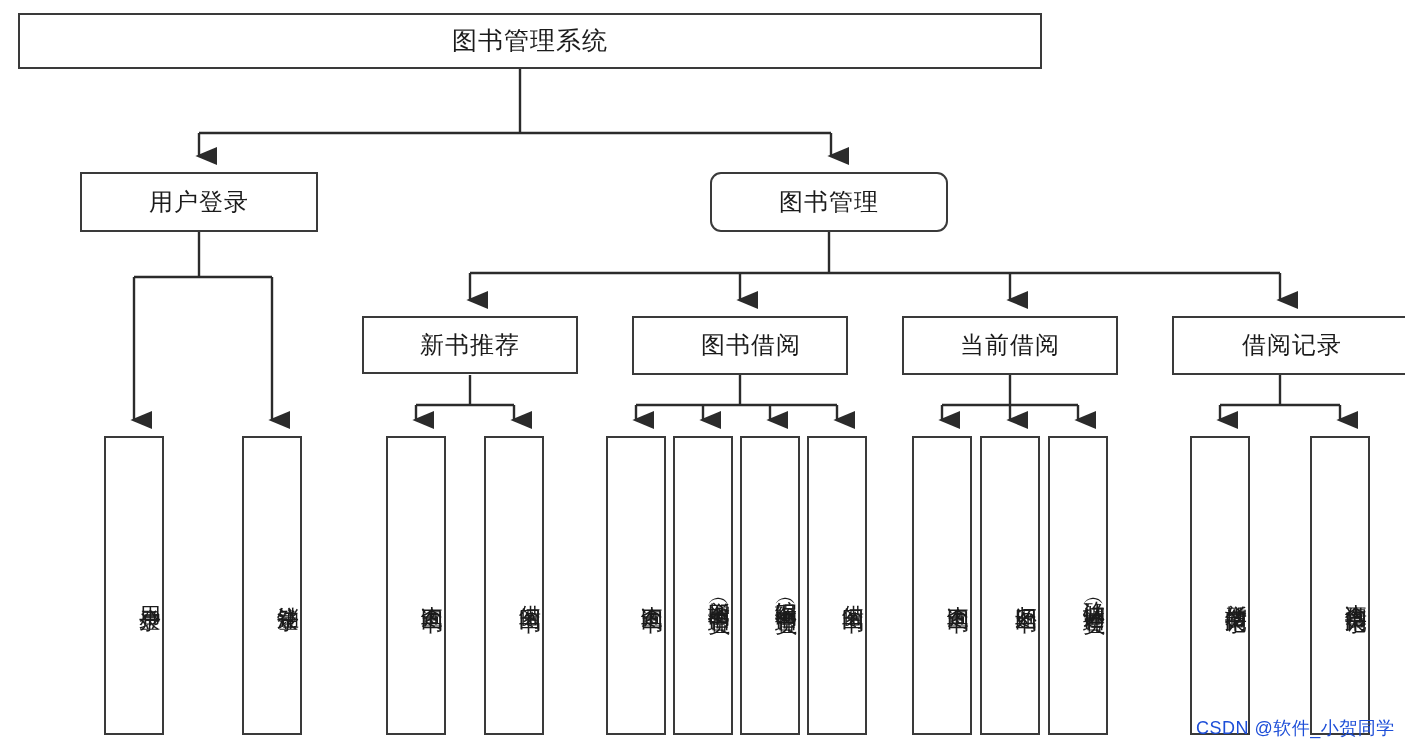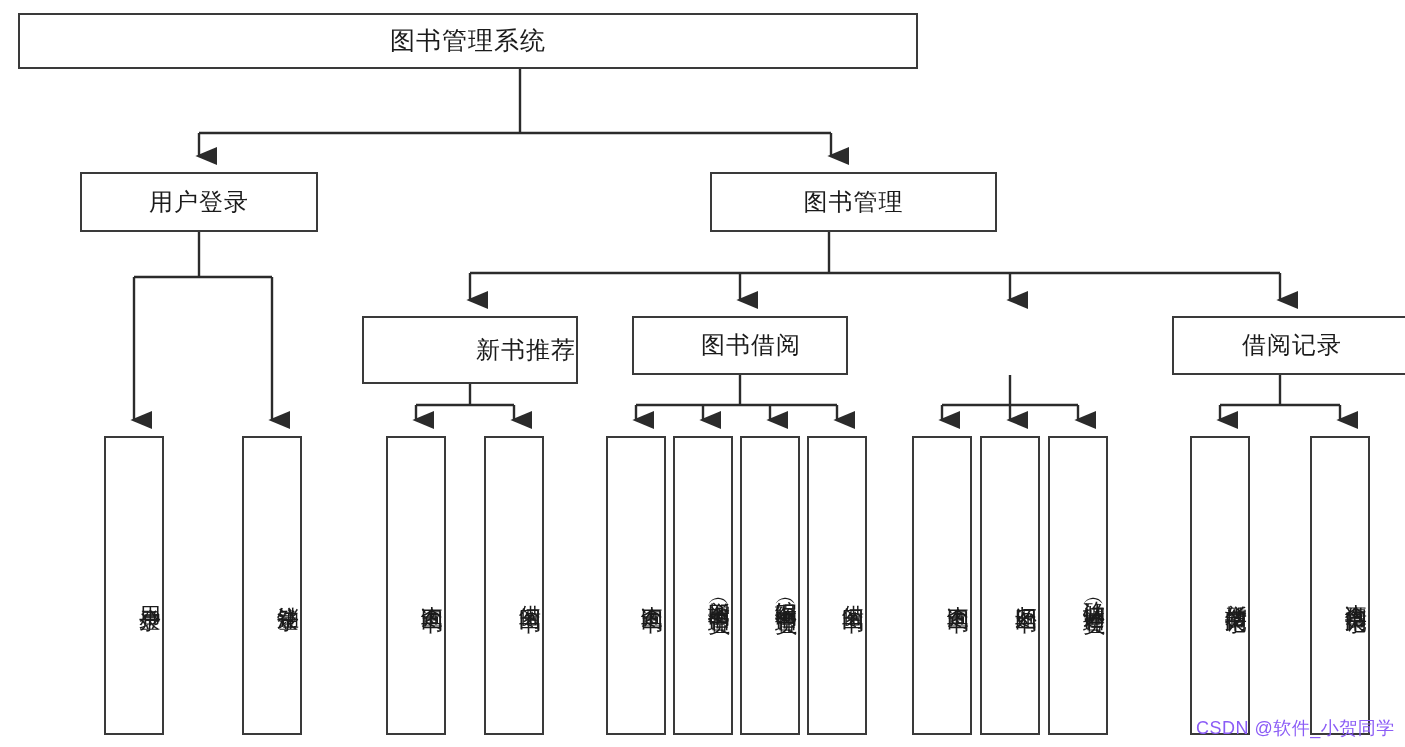--- a/index.html
+++ b/index.html
@@ -115,36 +115,39 @@
       <path d="M 1010 405 L 1010 420" marker-end="url(#arrow)"></path>
       <path d="M 1078 405 L 1078 420" marker-end="url(#arrow)"></path>
 
       <path d="M 1280 375 L 1280 405"></path>
       <path d="M 1220 405 L 1340 405"></path>
       <path d="M 1220 405 L 1220 420" marker-end="url(#arrow)"></path>
       <path d="M 1340 405 L 1340 420" marker-end="url(#arrow)"></path>
     </g>
   </svg>
 
-  <div class="node node-h node-root" style="left: 18px; top: 13px; width: 900px; height: 56px;">
+  <div class="node node-h node-root" style="left: 18px; top: 13px; width: 1024px; height: 56px;">
     <span>图书管理系统</span>
   </div>
 
   <div class="node node-h" style="left: 80px; top: 172px; width: 238px; height: 60px;">
     <span>用户登录</span>
   </div>
-  <div class="node node-h" style="left: 710px; top: 172px; width: 287px; height: 60px;">
+  <div class="node node-h" style="left: 710px; top: 172px; width: 238px; height: 60px; border-radius: 11px;">
     <span>图书管理</span>
   </div>
 
-  <div class="node node-h" style="left: 362px; top: 316px; width: 216px; height: 68px; justify-content: flex-end;">
+  <div class="node node-h" style="left: 362px; top: 316px; width: 216px; height: 58px;">
     <span>新书推荐</span>
   </div>
   <div class="node node-h" style="left: 632px; top: 316px; width: 216px; height: 59px; padding-left: 22px;">
     <span>图书借阅</span>
+  </div>
+  <div class="node node-h" style="left: 902px; top: 316px; width: 216px; height: 59px;">
+    <span>当前借阅</span>
   </div>
   <div class="node node-h" style="left: 1172px; top: 316px; width: 240px; height: 59px;">
     <span>借阅记录</span>
   </div>
 
   <div class="node node-leaf" style="left: 104px; top: 436px; width: 60px; height: 299px;">
     <span class="leaf-text">用户登录</span>
   </div>
   <div class="node node-leaf" style="left: 242px; top: 436px; width: 60px; height: 299px;">
     <span class="leaf-text">注销登录</span>
@@ -176,15 +179,15 @@
   <div class="node node-leaf" style="left: 1048px; top: 436px; width: 60px; height: 299px;">
     <span class="leaf-text">确认归还（管理员）</span>
   </div>
   <div class="node node-leaf" style="left: 1190px; top: 436px; width: 60px; height: 299px;">
     <span class="leaf-text">新增借阅记录</span>
   </div>
   <div class="node node-leaf" style="left: 1310px; top: 436px; width: 60px; height: 299px;">
     <span class="leaf-text">查询借阅记录</span>
   </div>
 
-  <div class="watermark" style="left: 1196px; top: 716px; color: #8b5cf6;">CSDN @软件_小贺同学</div>
+  <div class="watermark" style="left: 1196px; top: 716px; color: #1d4ed8;">CSDN @软件_小贺同学</div>
 
 </div>
 
 </body></html>

